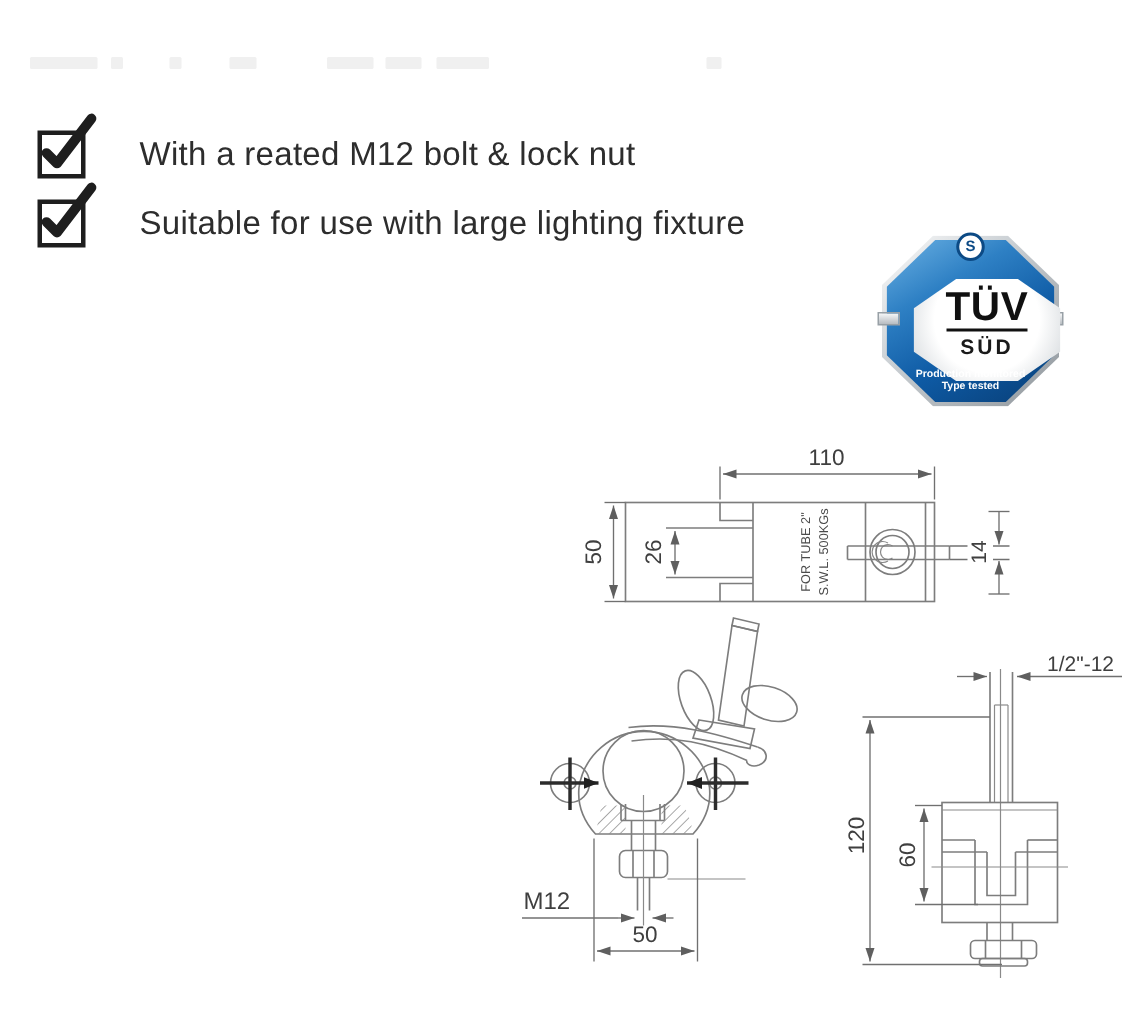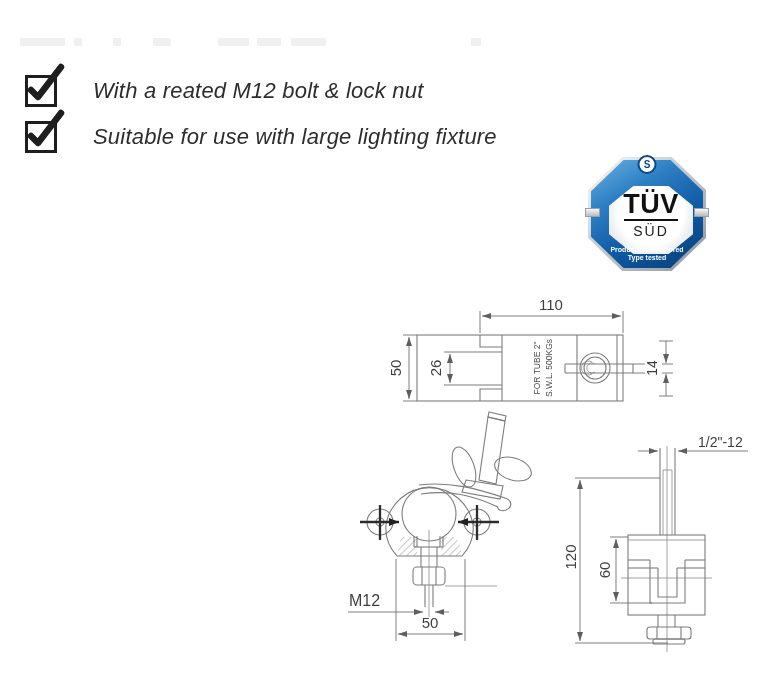--- a/index.html
+++ b/index.html
@@ -4,37 +4,37 @@
 <style>
   html,body{margin:0;padding:0;background:#fff;}
   #canvas{position:relative;width:760px;height:688px;background:#ffffff;overflow:hidden;
           font-family:"Liberation Sans",sans-serif;}
 
   
   .ghost-row{position:absolute;top:38px;left:20px;height:8px;}
   .ghost-row span{display:inline-block;height:8px;background:#f0f0f0;border-radius:1px;vertical-align:top;}
 
   
-  .features{position:absolute;left:25px;top:68px;font-style:italic;}
+  .features{position:absolute;left:25px;top:80px;}
   .feature-row{display:flex;align-items:center;height:46px;}
   .cbx{position:relative;width:26px;height:26px;border:3px solid #1e1e1e;margin-right:36px;flex:0 0 auto;}
   .cbx svg{position:absolute;left:-3px;top:-15px;overflow:visible;}
   .feature-label{font-size:22px;color:#2d2d2d;letter-spacing:0.2px;white-space:nowrap;}
 
   
   .badge{position:absolute;left:588px;top:157px;width:118px;height:114px;}
   .oct{clip-path:polygon(29% 0,71% 0,100% 29%,100% 71%,71% 100%,29% 100%,0 71%,0 29%);}
   .badge-outer{position:absolute;inset:0;background:linear-gradient(135deg,#fdfdfd 0%,#cfd4d8 35%,#8e959b 100%);}
   .badge-blue{position:absolute;inset:3px;background:linear-gradient(150deg,#6cb2e4 0%,#2e80c4 30%,#0e5aa4 62%,#083e76 100%);}
-  .badge-white{position:absolute;left:21px;top:29px;width:84px;height:68px;
+  .badge-white{position:absolute;left:21px;top:29px;width:98px;height:68px;
                background:radial-gradient(circle at 50% 40%,#ffffff 55%,#cdd2d6 100%);
                text-align:center;}
   .badge-brand{font-size:27px;font-weight:bold;color:#101010;line-height:30px;margin-top:3px;letter-spacing:0.5px;}
   .badge-rule{width:54px;height:2px;background:#101010;margin:0 auto;}
-  .badge-region{font-size:14px;font-weight:normal;color:#1a1a1a;letter-spacing:2px;margin-top:2px;}
+  .badge-region{font-size:14px;font-weight:bold;color:#1a1a1a;letter-spacing:2px;margin-top:2px;}
   .badge-captions{position:absolute;left:0;right:0;bottom:9px;text-align:center;color:#ffffff;
                   font-size:7px;font-weight:bold;line-height:8px;}
   .badge-s{position:absolute;left:50%;top:-2px;transform:translateX(-50%);width:15px;height:15px;
            background:#fff;border:2px solid #0c4a85;border-radius:50%;color:#0c4a85;
            font-size:10px;font-weight:bold;line-height:15px;text-align:center;}
   .ribbon{position:absolute;width:13px;height:7px;background:linear-gradient(#f6f7f8,#b7bcc1);
           border:1px solid #98a0a6;top:51px;}
   .ribbon.left{left:-3px;} .ribbon.right{right:-3px;}
 
   

